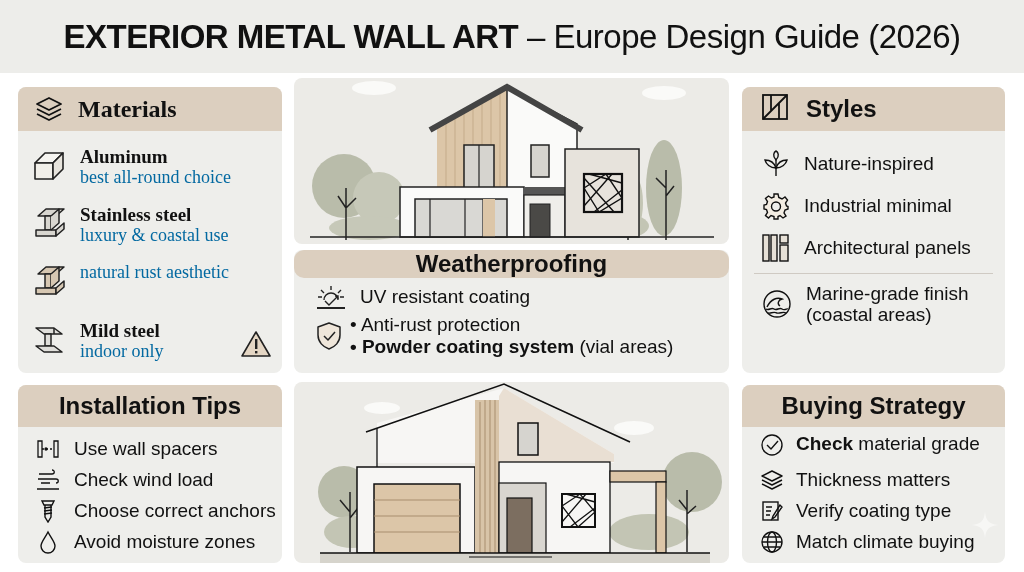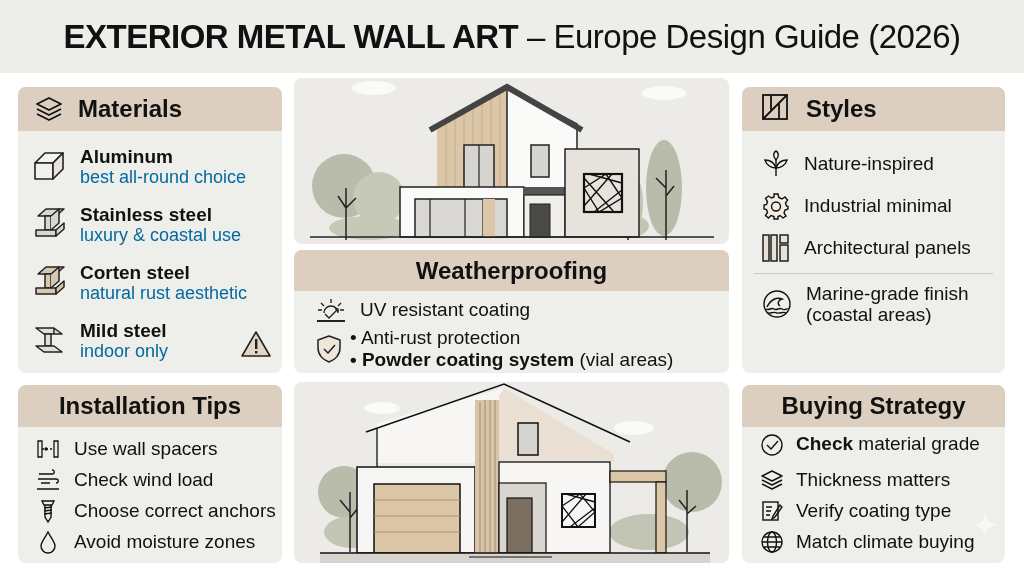--- a/index.html
+++ b/index.html
@@ -43,21 +43,21 @@
 </style>
 </head>
 <body>
 
 <div class="titlebar">
   <div class="title">
     <span class="bold">EXTERIOR METAL WALL ART</span><span class="light"> – </span><span class="light">Europe Design Guide (2026)</span>
   </div>
 </div>
 
-<div class="panel" style="left:18px;top:87px;width:264px;height:286px;">
+<div class="panel" style="left:18px;top:87px;width:264px;height:286px;font-family:Liberation Serif, serif;">
   <div class="phead">
     <span class="hicon">
       <svg width="30" height="30" viewBox="0 0 30 30" fill="none" stroke="#111" stroke-width="1.8" stroke-linejoin="round">
         <path d="M15 4 L27 10 L15 16 L3 10 Z"></path>
           <path d="M3 15 L15 21 L27 15"></path>
           <path d="M3 20 L15 26 L27 20"></path>
       </svg>
     </span>
     <span>Materials</span>
   </div>
@@ -94,21 +94,20 @@
       <span class="icon" style="margin:4px 14px 0 0;">
         <svg width="34" height="32" viewBox="0 0 34 32" fill="#d6c7b2" stroke="#222" stroke-width="1.5" stroke-linejoin="round">
           <path d="M6 8 L14 1 L32 1 L24 8 Z"></path>
             <path d="M13 8 L19 8 L19 22 L13 22 Z"></path>
             <path d="M4 22 L24 22 L24 28 L4 28 Z"></path>
             <path d="M24 22 L32 15 L32 21 L24 28 Z"></path>
             <path d="M19 8 L27 1 L27 15 L19 22"></path>
         </svg>
       </span>
       <div>
-        <div class="mat-title">Corten steel</div>
         <div class="mat-sub">natural rust aesthetic</div>
       </div>
     </div>
     <div class="item" style="height:58px;">
       <span class="icon" style="margin:4px 14px 0 0;">
         <svg width="34" height="32" viewBox="0 0 34 32" fill="#e0dfdb" stroke="#222" stroke-width="1.5" stroke-linejoin="round">
           <path d="M4 4 L22 4 L30 10 L12 10 Z"></path>
             <path d="M13 10 L19 10 L19 22 L13 22 Z"></path>
             <path d="M4 22 L22 22 L30 28 L12 28 Z"></path>
             <path d="M22 4 L22 10"></path>
@@ -168,21 +167,21 @@
     <g stroke="#111" stroke-width="1.4" fill="none">
       <rect x="290" y="96" width="38" height="38" stroke-width="2.2"></rect>
       <path d="M290 110 L312 96 L328 120 L305 134 L290 110 Z"></path>
         <path d="M295 96 L328 105 M290 128 L318 96 M300 134 L328 112 M290 100 L320 134"></path>
     </g>
     <path d="M16 159 L420 159" stroke="#222" stroke-width="1.6"></path>
   </svg>
 </div>
 
 <div class="panel" style="left:294px;top:250px;width:435px;height:123px;">
-  <div class="phead center" style="height:41px;">
+  <div class="phead center" style="height:28px;border-radius:10px;">
     <span>Weatherproofing</span>
   </div>
   <div style="padding:6px 0 0 22px;">
     <div class="item" style="height:26px;align-items:center;">
       <span class="icon" style="margin-right:14px;">
         <svg width="30" height="26" viewBox="0 0 30 26" fill="none" stroke="#222" stroke-width="1.4">
           <path d="M8 16 A7 7 0 0 1 22 16"></path>
             <path d="M15 2 L15 6 M5 6 L8 9 M25 6 L22 9 M2 13 L6 13 M28 13 L24 13"></path>
             <path d="M9 17 L13 21 L22 12 M19 12 L22 12 L22 15"></path>
             <path d="M1 24 L29 24" stroke-width="1.8"></path>

